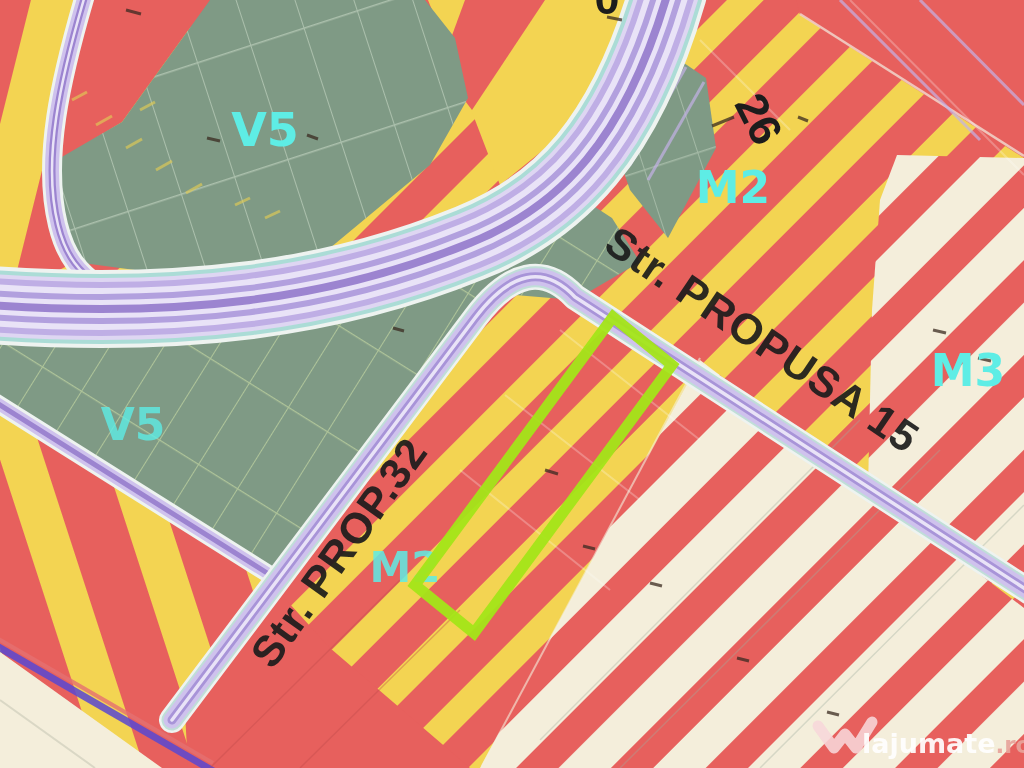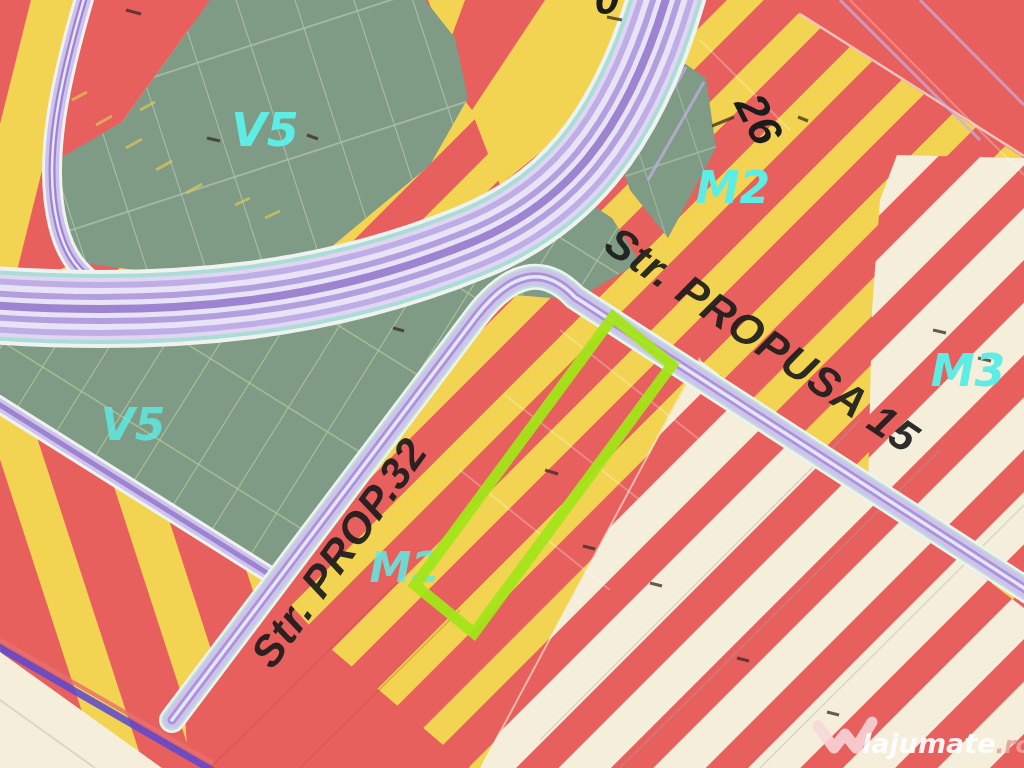--- a/index.html
+++ b/index.html
@@ -1,16 +1,16 @@
 <!DOCTYPE html>
 <html><head>
 <meta charset="utf-8">
 <style>
   html,body{margin:0;padding:0;background:#ddd;}
-  .map-wrap{position:relative;width:1024px;height:768px;overflow:hidden;background:#f4eeda;font-style:italic;}
+  .map-wrap{position:relative;width:1024px;height:768px;overflow:hidden;background:#f4eeda;}
   svg{display:block;filter:blur(.4px) saturate(.97);}
   .street-lbl{font-family:"Liberation Sans",sans-serif;font-weight:700;font-size:43px;letter-spacing:1px;}
   .zone-lbl{font-family:"DejaVu Sans",sans-serif;font-weight:700;}
   .num-lbl{font-family:"Liberation Sans",sans-serif;font-weight:700;font-size:45px;}
   .wm-txt{font-family:"DejaVu Sans",sans-serif;font-weight:700;font-size:27px;}
   .wm-tld{font-family:"DejaVu Sans",sans-serif;font-weight:700;font-size:23px;}
 </style>
 </head>
 <body>
 

